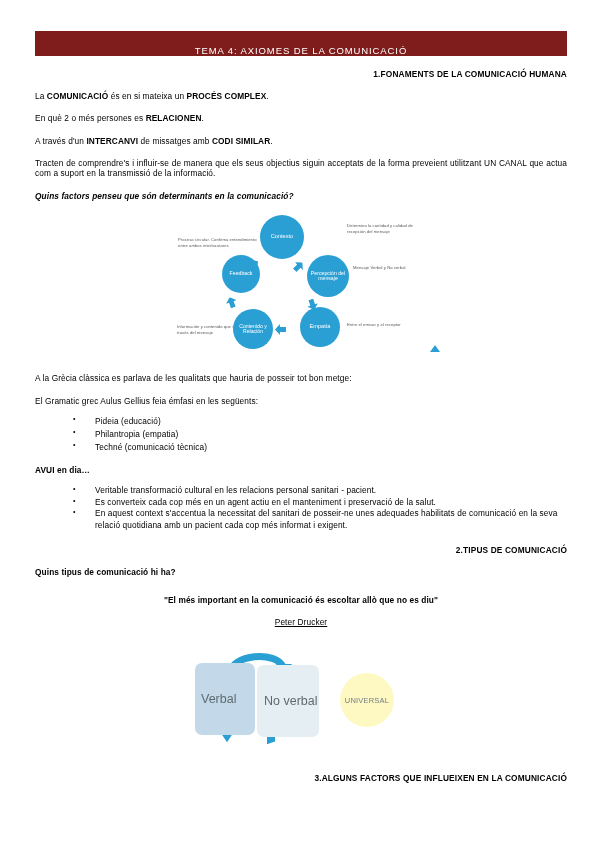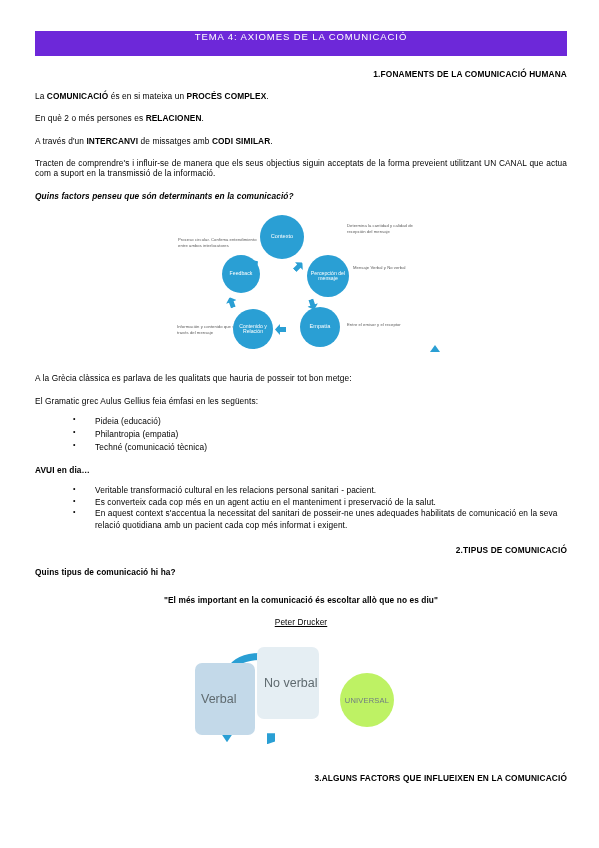--- a/index.html
+++ b/index.html
@@ -27,24 +27,24 @@
     position: absolute;
     left: 35px;
     top: 0;
     width: 532px;
   }
 
   
   .banner {
     margin-top: 31px;
     height: 25px;
-    background: #6d28d9;
+    background: #7f1d1d;
     color: #ffffff;
     display: flex;
-    align-items: flex-start;
+    align-items: flex-end;
     justify-content: center;
     font-size: 9.5px;
     letter-spacing: 0.9px;
     font-weight: 400;
   }
 
   
   .h-num {
     font-size: 8.3px;
     font-weight: bold;
@@ -181,31 +181,31 @@
     font-weight: 400;
     line-height: 1.15;
   }
   .vbox.verbal {
     left: 160px; top: 22px;
     width: 60px; height: 72px;
     background: #c3d9e9;
     padding-left: 6px;
   }
   .vbox.noverbal {
-    left: 222px; top: 6px;
+    left: 222px; top: 24px;
     width: 62px; height: 72px;
     background: #e5eef3;
     padding-left: 7px;
   }
   .vcircle {
     position: absolute;
     left: 305px; top: 32px;
     width: 54px; height: 54px;
     border-radius: 50%;
-    background: #bef264;
+    background: #fef9c3;
     display: flex;
     align-items: center;
     justify-content: center;
     color: #6f7b82;
     font-size: 7.5px;
     letter-spacing: 0.2px;
   }
   .curve-arrow {
     position: absolute;
     left: 186px; top: 6px;

